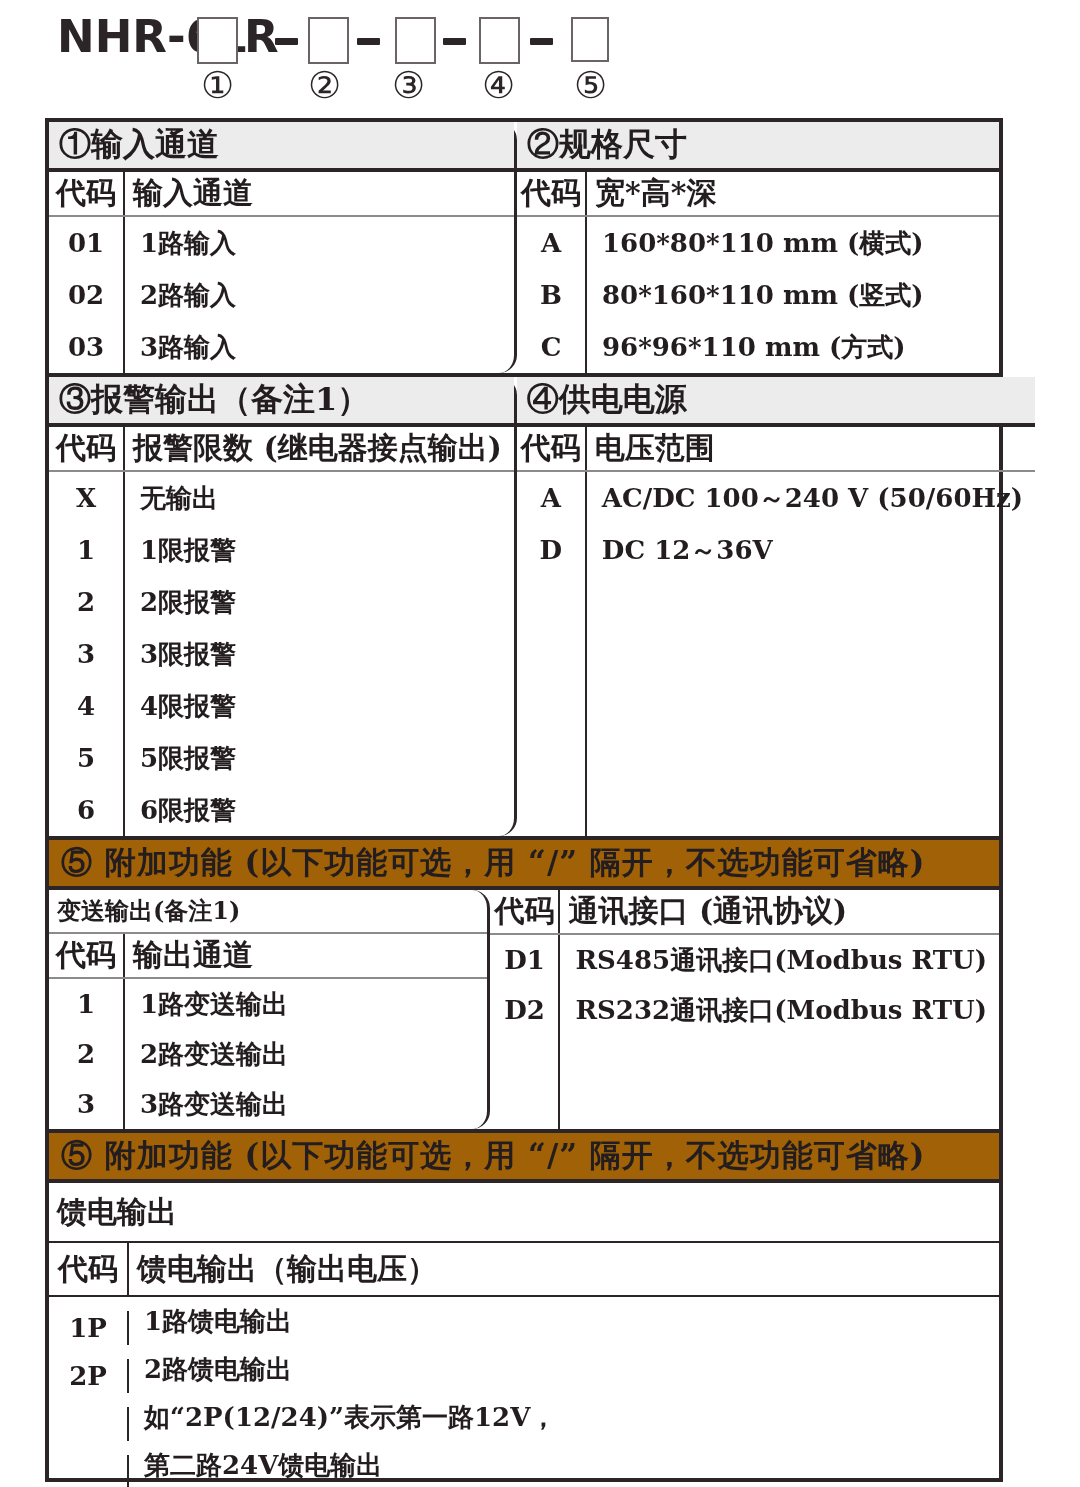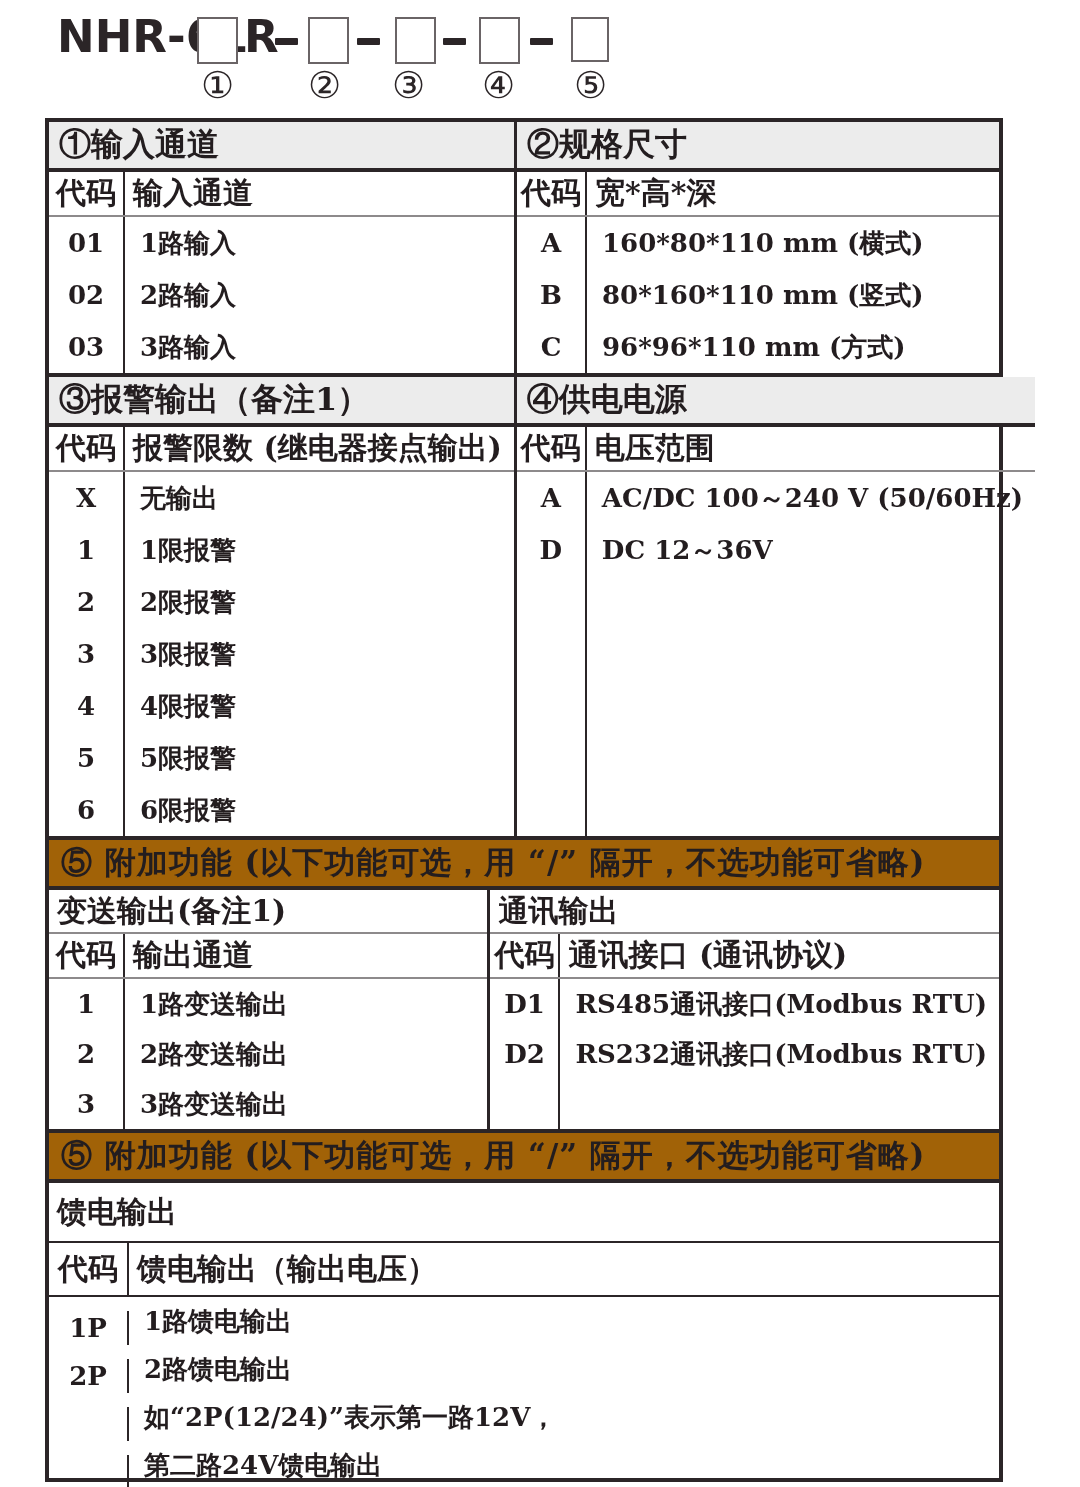--- a/index.html
+++ b/index.html
@@ -37,21 +37,21 @@
   .circle-num.c4{left:482px;}
   .circle-num.c5{left:574px;}
 
   
   .order-table{
     position:absolute;left:45px;top:118px;width:958px;height:1364px;
     border:4px solid #2b2527;box-sizing:border-box;background:#fff;
   }
   .pair{display:flex;border-bottom:4px solid #2b2527;}
   .half{display:flex;flex-direction:column;box-sizing:border-box;}
-  .half.left{width:468px;border-right:3px solid #2b2527;}
+  .half.left{width:468px;border-right:3px solid #2b2527;border-radius:18px;}
   .half.right{flex:1;}
   .band-cell{
     background:#ececec;border-bottom:4px solid #2b2527;
     font-size:32px;font-weight:700;display:flex;align-items:center;
     padding:0 10px;box-sizing:border-box;
   }
   .pair .band-cell{height:50px;}
   .thead{display:flex;border-bottom:2px solid #8d8a8b;box-sizing:border-box;}
   .thead .code-cell,.trow .code-cell{
     width:76px;min-width:76px;border-right:2px solid #2b2527;box-sizing:border-box;
@@ -65,21 +65,21 @@
   .pair1 .trow{height:52px;}
   .pair2 .trow{height:52px;}
   .pair5 .trow{height:50px;}
   .trow.fill{flex:1;height:auto;}
   .band-full{
     background:#a16207;border-bottom:4px solid #2b2527;height:50px;
     font-size:31px;font-weight:700;display:flex;align-items:center;
     padding:0 12px;box-sizing:border-box;letter-spacing:1px;
   }
   .subtitle-row{
-    height:44px;border-bottom:2px solid #8d8a8b;font-size:30px;font-weight:700;
+    height:44px;border-bottom:2px solid #8d8a8b;font-size:24px;font-weight:700;
     display:flex;align-items:center;padding:0 8px;box-sizing:border-box;
   }
   
   .s6-sub{
     height:60px;border-bottom:2px solid #2b2527;font-size:30px;font-weight:700;
     display:flex;align-items:center;padding:0 8px;box-sizing:border-box;
   }
   .s6-thead{height:52px;border-bottom:2px solid #2b2527;font-size:30px;font-weight:700;display:flex;}
   .s6-thead .code-cell{width:80px;min-width:80px;border-right:2px solid #2b2527;display:flex;align-items:center;justify-content:center;box-sizing:border-box;}
   .s6-tbody{display:flex;flex-direction:column;flex:1;}
@@ -250,21 +250,20 @@
           <span class="code-cell">3</span>
           <span class="desc-cell">3路变送输出</span>
         </div>
         <div class="trow fill">
           <span class="code-cell"></span>
           <span class="desc-cell"></span>
         </div>
       </div>
     </div>
     <div class="half right">
-      <div class="subtitle-row">通讯输出</div>
       <div class="thead">
         <span class="code-cell">代码</span>
         <span class="desc-cell">通讯接口 (通讯协议)</span>
       </div>
       <div class="tbody">
         <div class="trow">
           <span class="code-cell">D1</span>
           <span class="desc-cell">RS485通讯接口(Modbus RTU)</span>
         </div>
         <div class="trow">

